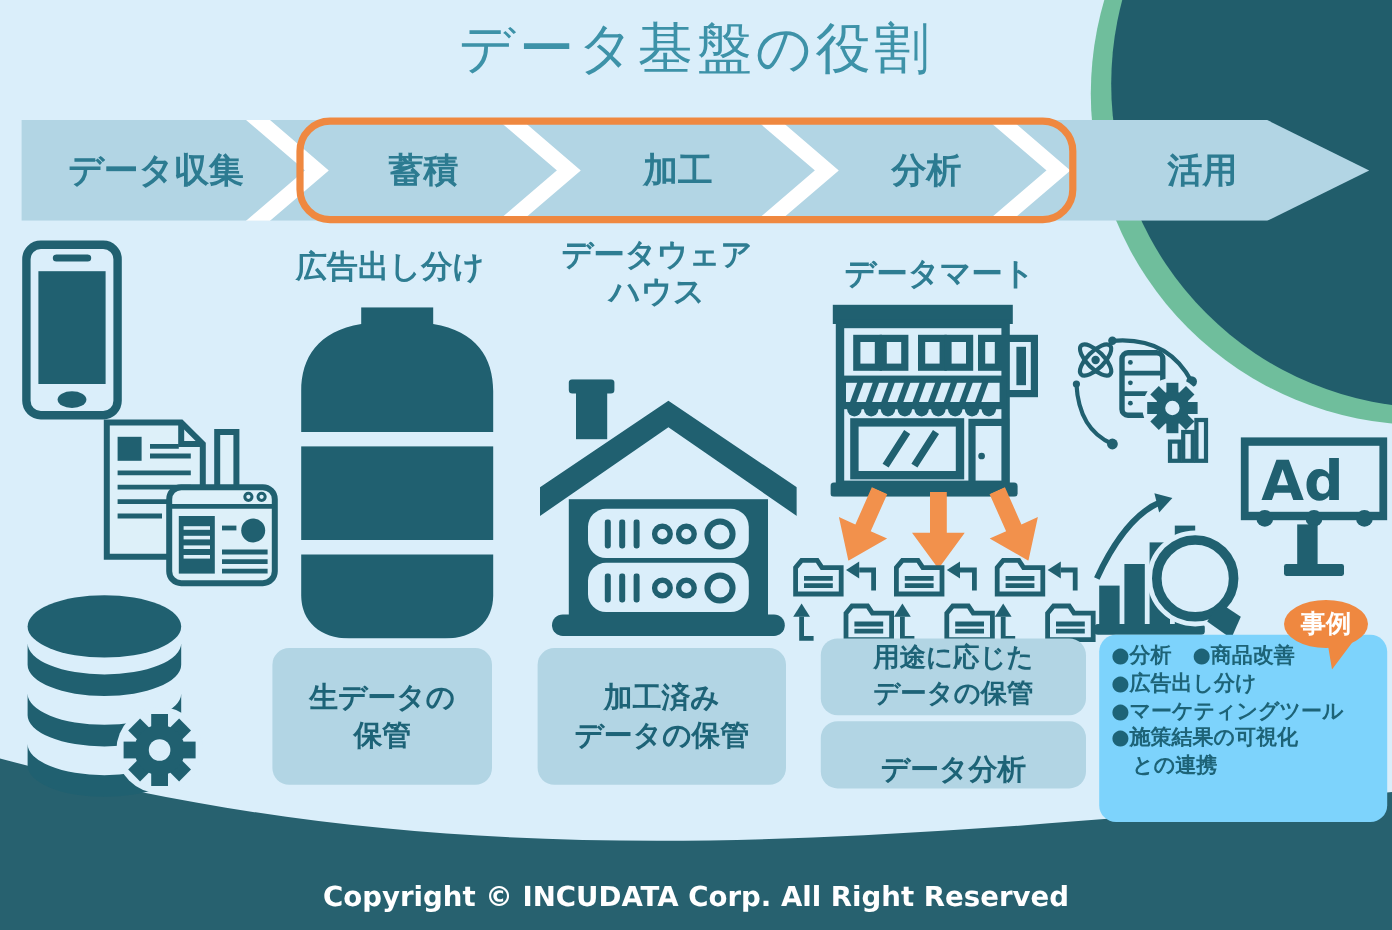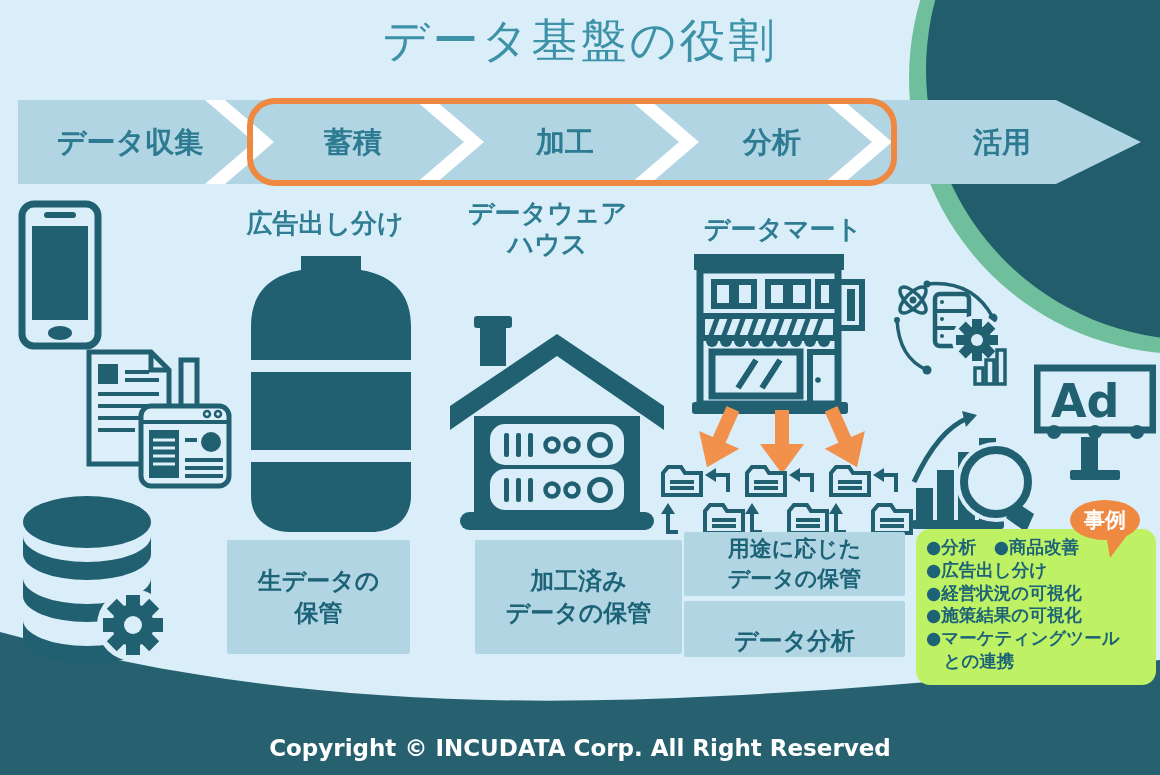--- a/index.html
+++ b/index.html
@@ -17,25 +17,25 @@
          color:#3d92a8; letter-spacing:3px;}
   
   .band-svg{left:0; top:100px;}
   .stage{top:100px; height:84px; line-height:84px; text-align:center; font-weight:900;
          font-size:29px; color:#2c7b91; width:200px;}
   .hl-rect{left:247px; top:98px; width:650px; height:88px; border:6px solid #ef8840;
            border-radius:28px; box-sizing:border-box;}
   
   .coltitle{color:#2e7d92; font-weight:900; font-size:26px; text-align:center; line-height:31px;}
   
-  .cap{background:#b2d5e4; border-radius:2px; color:#1d6377; font-weight:900;
+  .cap{background:#b2d5e4; border-radius:14px; color:#1d6377; font-weight:900;
        text-align:center; display:flex; flex-direction:column; justify-content:center;}
   .cap .ln{line-height:1.35;}
   
-  .case-panel{left:916px; top:529px; width:240px; height:156px; background:#bef264;
+  .case-panel{left:916px; top:529px; width:240px; height:156px; background:#7dd3fc;
               border-radius:14px; box-sizing:border-box; padding:7px 0 0 10px;
               color:#1d6377; font-weight:900; font-size:17.5px; line-height:1.3;}
   .case-badge{left:1070px; top:500px; width:70px; height:40px; background:#ef8840; border-radius:50%;
               color:#ffffff; font-weight:900; font-size:21px; text-align:center; line-height:40px;}
   
   .footer-text{left:0; bottom:14px; width:1160px; text-align:center; color:#ffffff;
                font-weight:800; font-size:23px;}
   svg{display:block; overflow:hidden;}
 </style>
 </head>
@@ -318,38 +318,37 @@
     <circle cx="86" cy="74" r="30" fill="#daeefa"></circle>
     <circle cx="86" cy="74" r="33" fill="none" stroke="#daeefa" stroke-width="14"></circle>
     <circle cx="86" cy="74" r="32" fill="none" stroke="#206070" stroke-width="8"></circle>
     <polygon points="106,94 124,106 116,124 96,110" fill="#206070"></polygon>
   </svg>
 
   <div class="abs cap" style="left:227px;top:540px;width:183px;height:114px;font-size:24px;">
     <div class="ln">生データの</div>
     <div class="ln">保管</div>
   </div>
-  <div class="abs cap" style="left:475px;top:540px;width:207px;height:114px;font-size:24px;">
+  <div class="abs cap" style="left:448px;top:540px;width:207px;height:114px;font-size:24px;">
     <div class="ln">加工済み</div>
     <div class="ln">データの保管</div>
   </div>
   <div class="abs cap" style="left:684px;top:532px;width:221px;height:64px;font-size:22px;">
     <div class="ln">用途に応じた</div>
     <div class="ln">データの保管</div>
   </div>
   <div class="abs cap" style="left:684px;top:601px;width:221px;height:56px;font-size:24px;justify-content:flex-end;">
     <div class="ln">データ分析</div>
   </div>
 
   <div class="abs case-panel">
     <div>●分析　●商品改善</div>
     <div>●広告出し分け</div>
-    <div>●経営状況の可視化</div>
+    <div>●マーケティングツール</div>
     <div>●施策結果の可視化</div>
-    <div>●マーケティングツール</div>
     <div>　との連携</div>
   </div>
   <div class="abs case-badge">事例</div>
   <svg class="abs" style="left:1104px;top:534px;" width="26" height="24" viewBox="0 0 26 24">
     <path d="M2,0 L24,0 L6,24 Z" fill="#ef8840"></path>
   </svg>
 
   <div class="abs footer-text">Copyright © INCUDATA Corp. All Right Reserved</div>
 
 </div>

